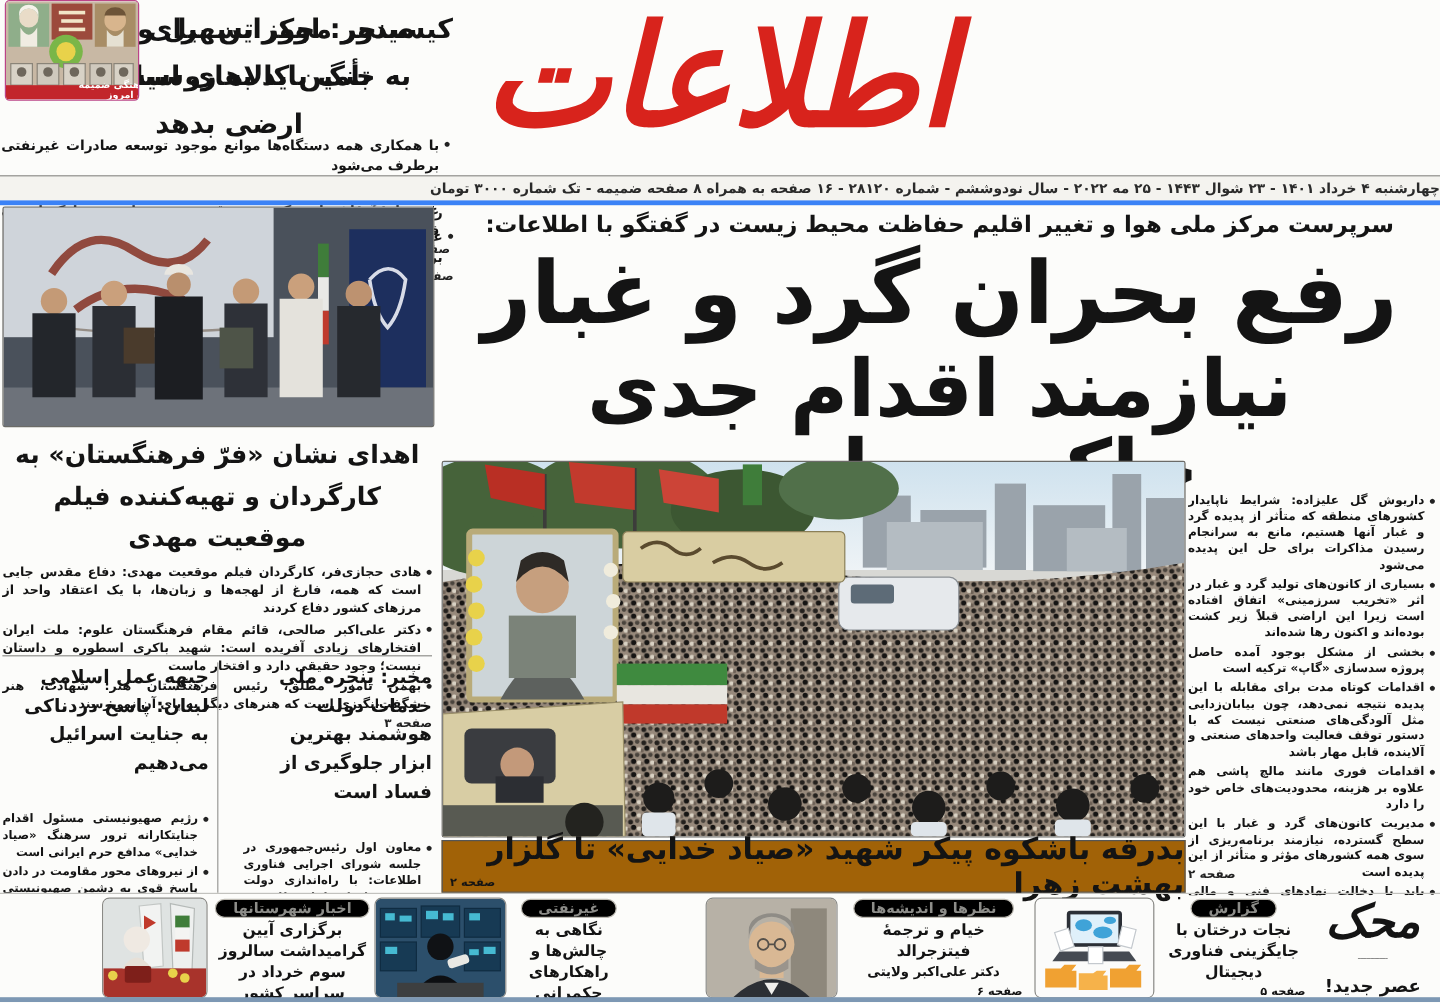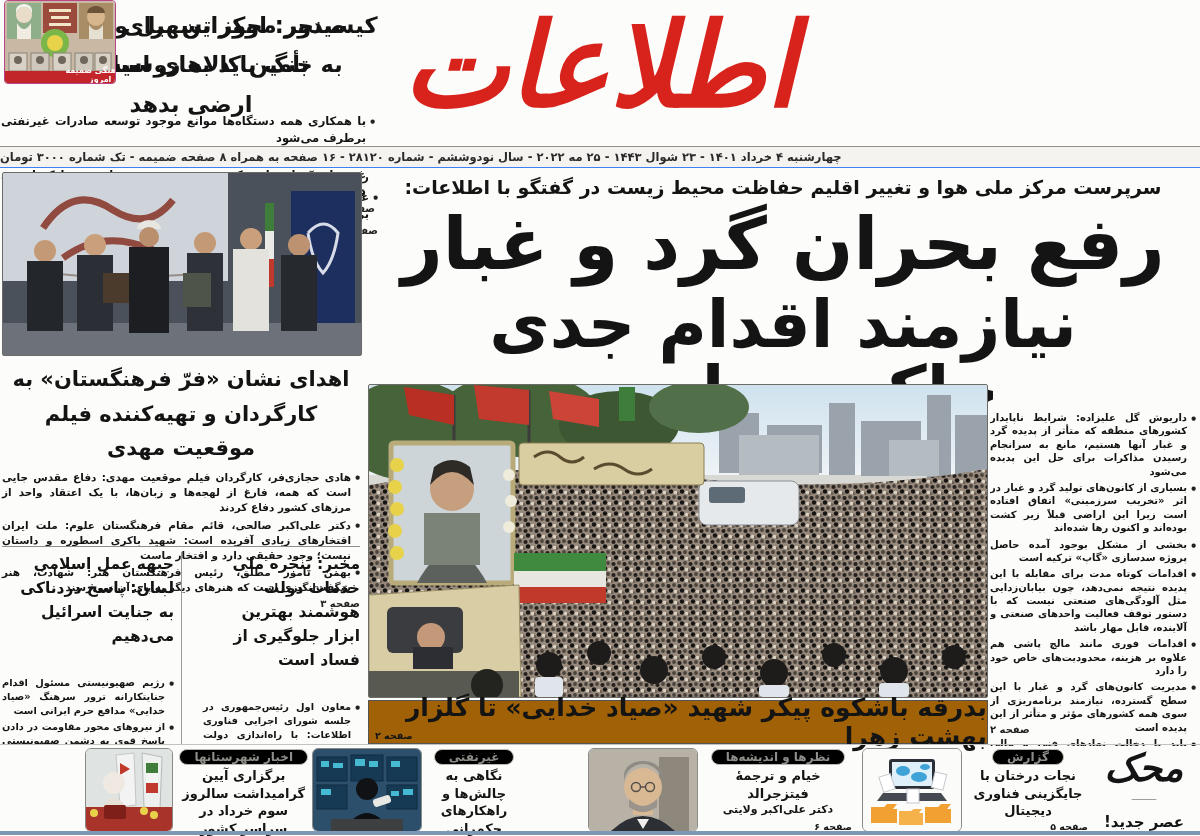--- a/index.html
+++ b/index.html
@@ -19,23 +19,23 @@
   .top-bullets{font-size:11.5px;line-height:1.5;}
   .pref{font-size:10px;font-weight:bold;color:#222;}
   .masthead{left:382px;width:436px;top:0;height:142px;text-align:center;}
   .masthead-title{
     font-size:112px;font-weight:bold;font-style:italic;color:#d8231c;
     line-height:130px;letter-spacing:-2px;transform:scaleY(1.04);
   }
   
   .dateline{
     top:146px;left:0;width:1200px;height:20px;
-    border-top:1px solid #8f8f8c;border-bottom:1px solid #3b82f6;
+    border-top:1px solid #8f8f8c;border-bottom:4px solid #3b82f6;
     background:#f4f3ef;
-    font-size:11.5px;font-weight:bold;text-align:left;line-height:20px;color:#2a2a2a;
+    font-size:11.5px;font-weight:bold;text-align:right;line-height:20px;color:#2a2a2a;
   }
   
   .kicker{top:176px;left:368px;width:830px;text-align:center;font-size:19px;font-weight:bold;}
   .lead-hl{left:368px;width:830px;text-align:center;font-weight:bold;line-height:1.0;}
   .lead-hl1{top:208px;font-size:72px;}
   .lead-hl2{top:292px;font-size:66px;}
   .lead-bullets{top:380px;right:4px;width:206px;height:338px;overflow:hidden;font-size:10px;line-height:1.34;}
   .lead-bullets .b{margin:3px 0;}
   .lead-pref{top:724px;right:4px;width:206px;text-align:left;}
   

